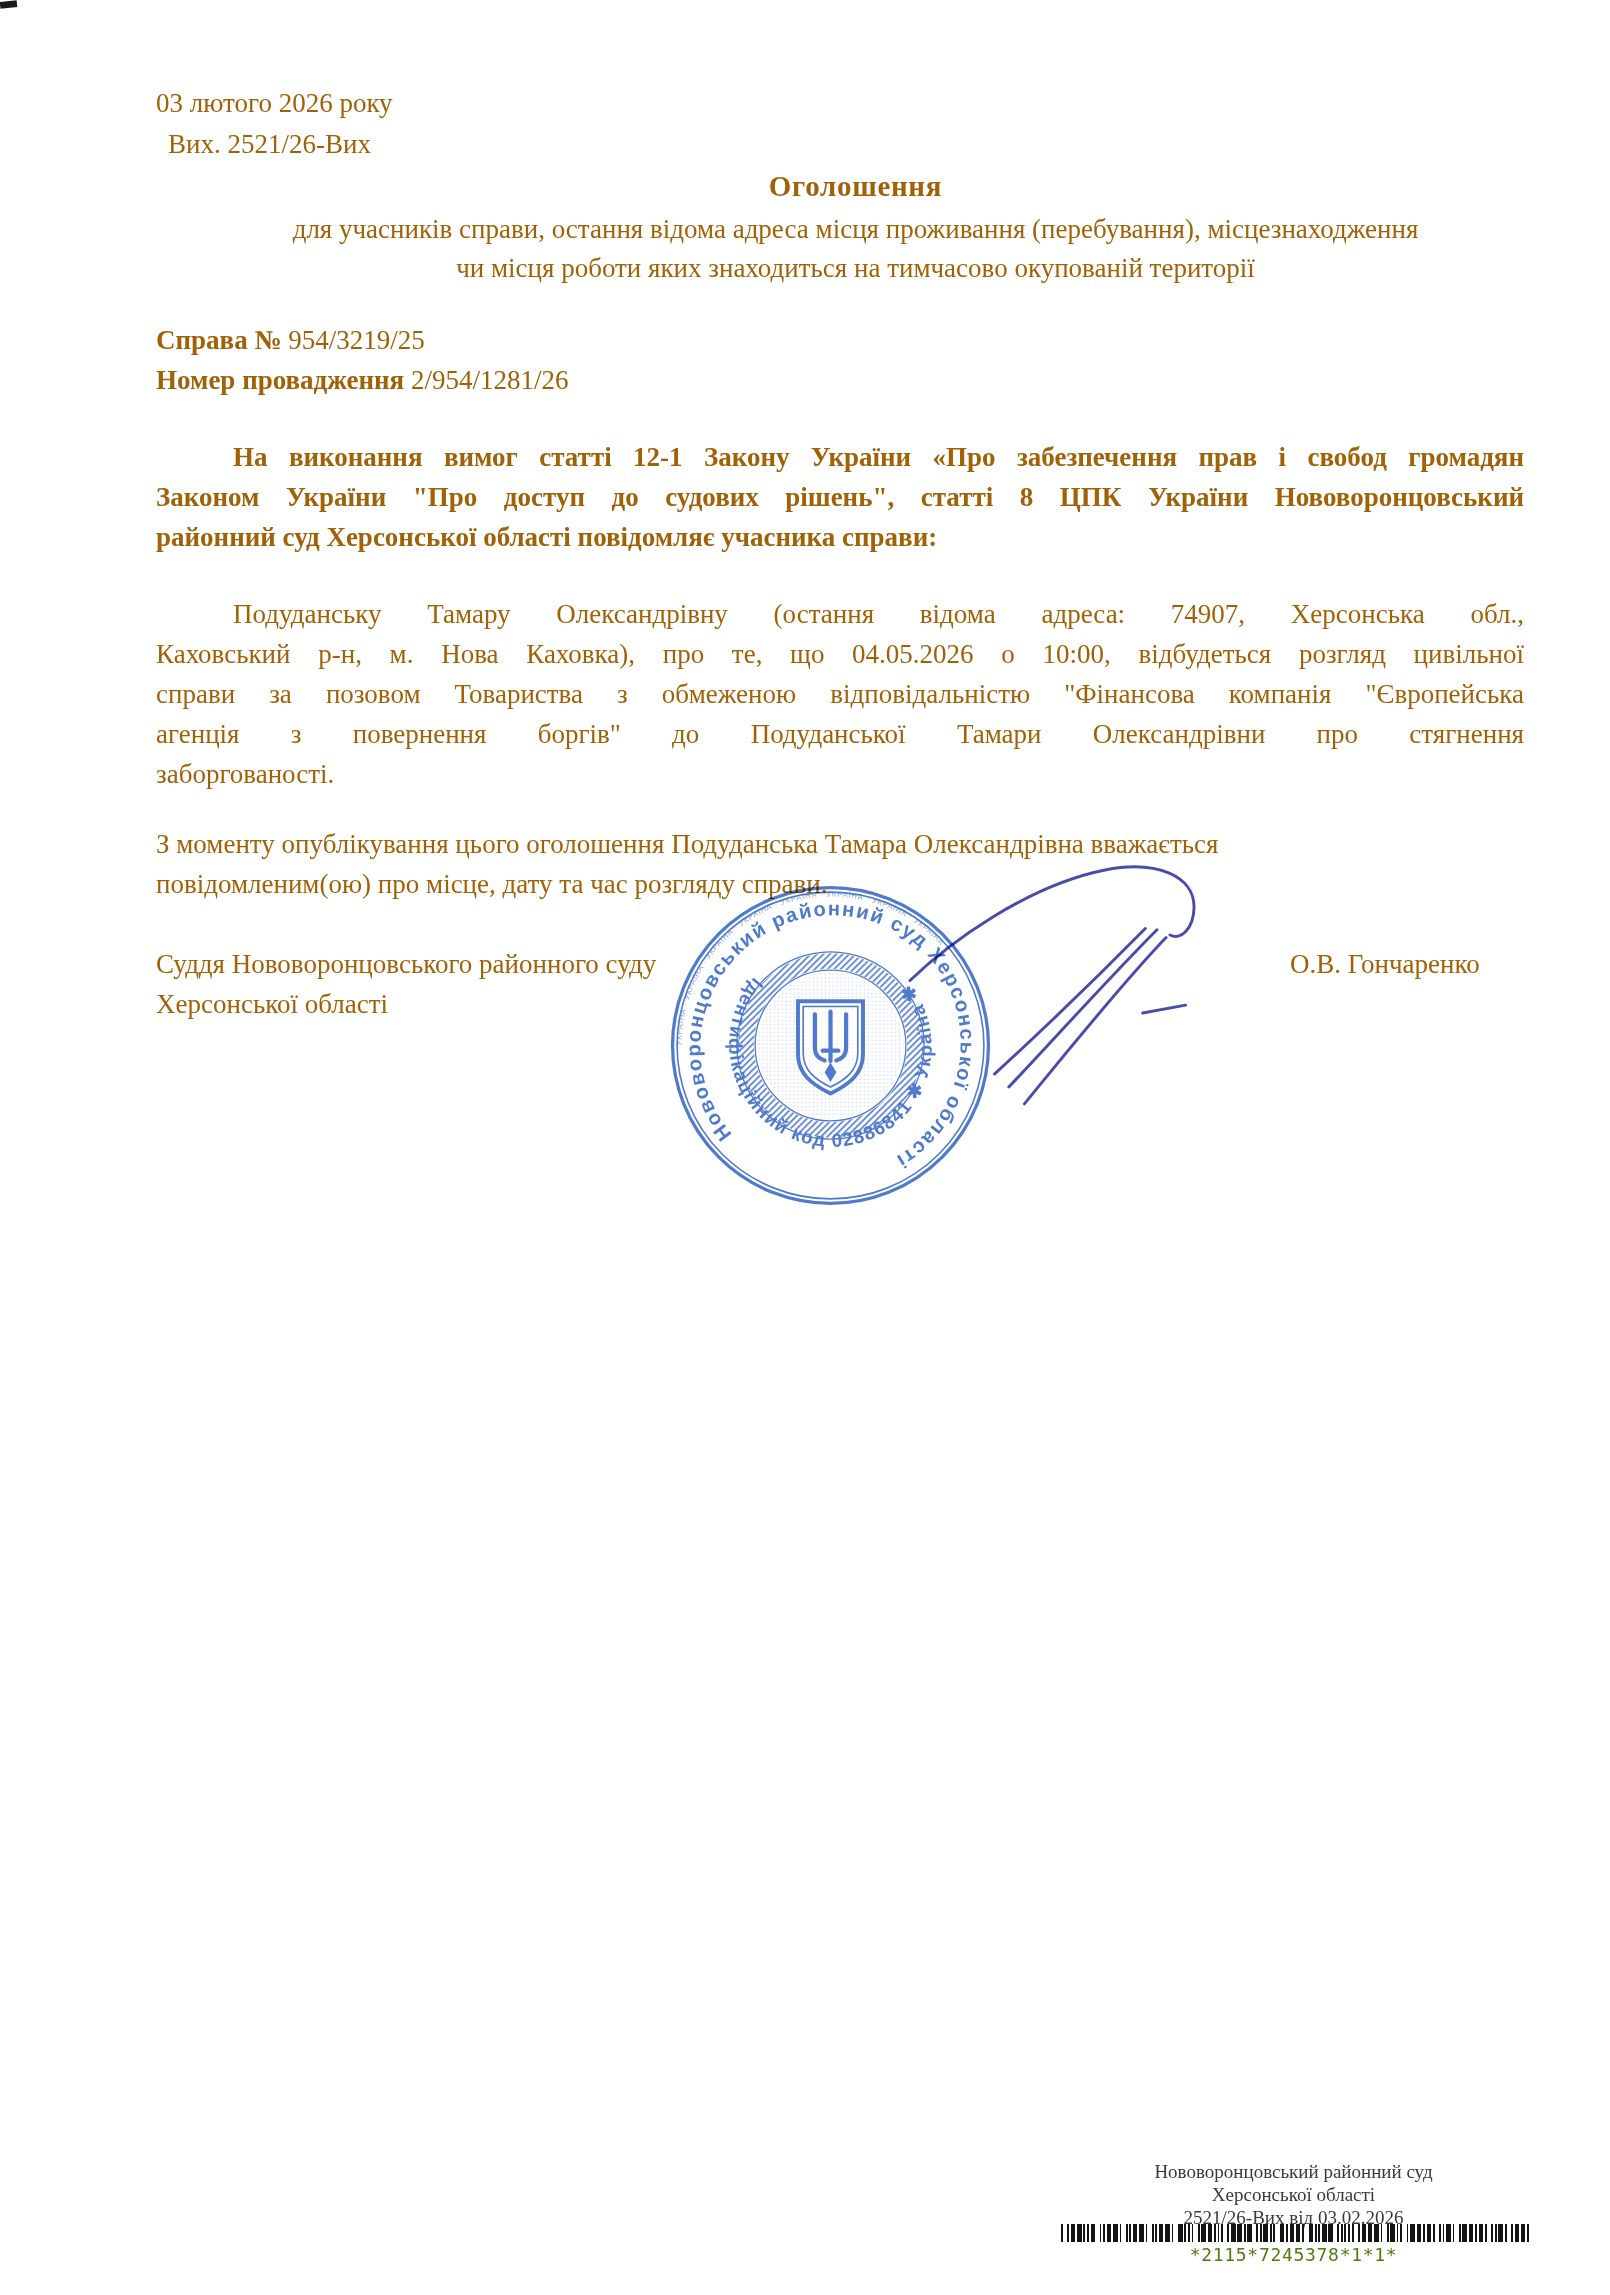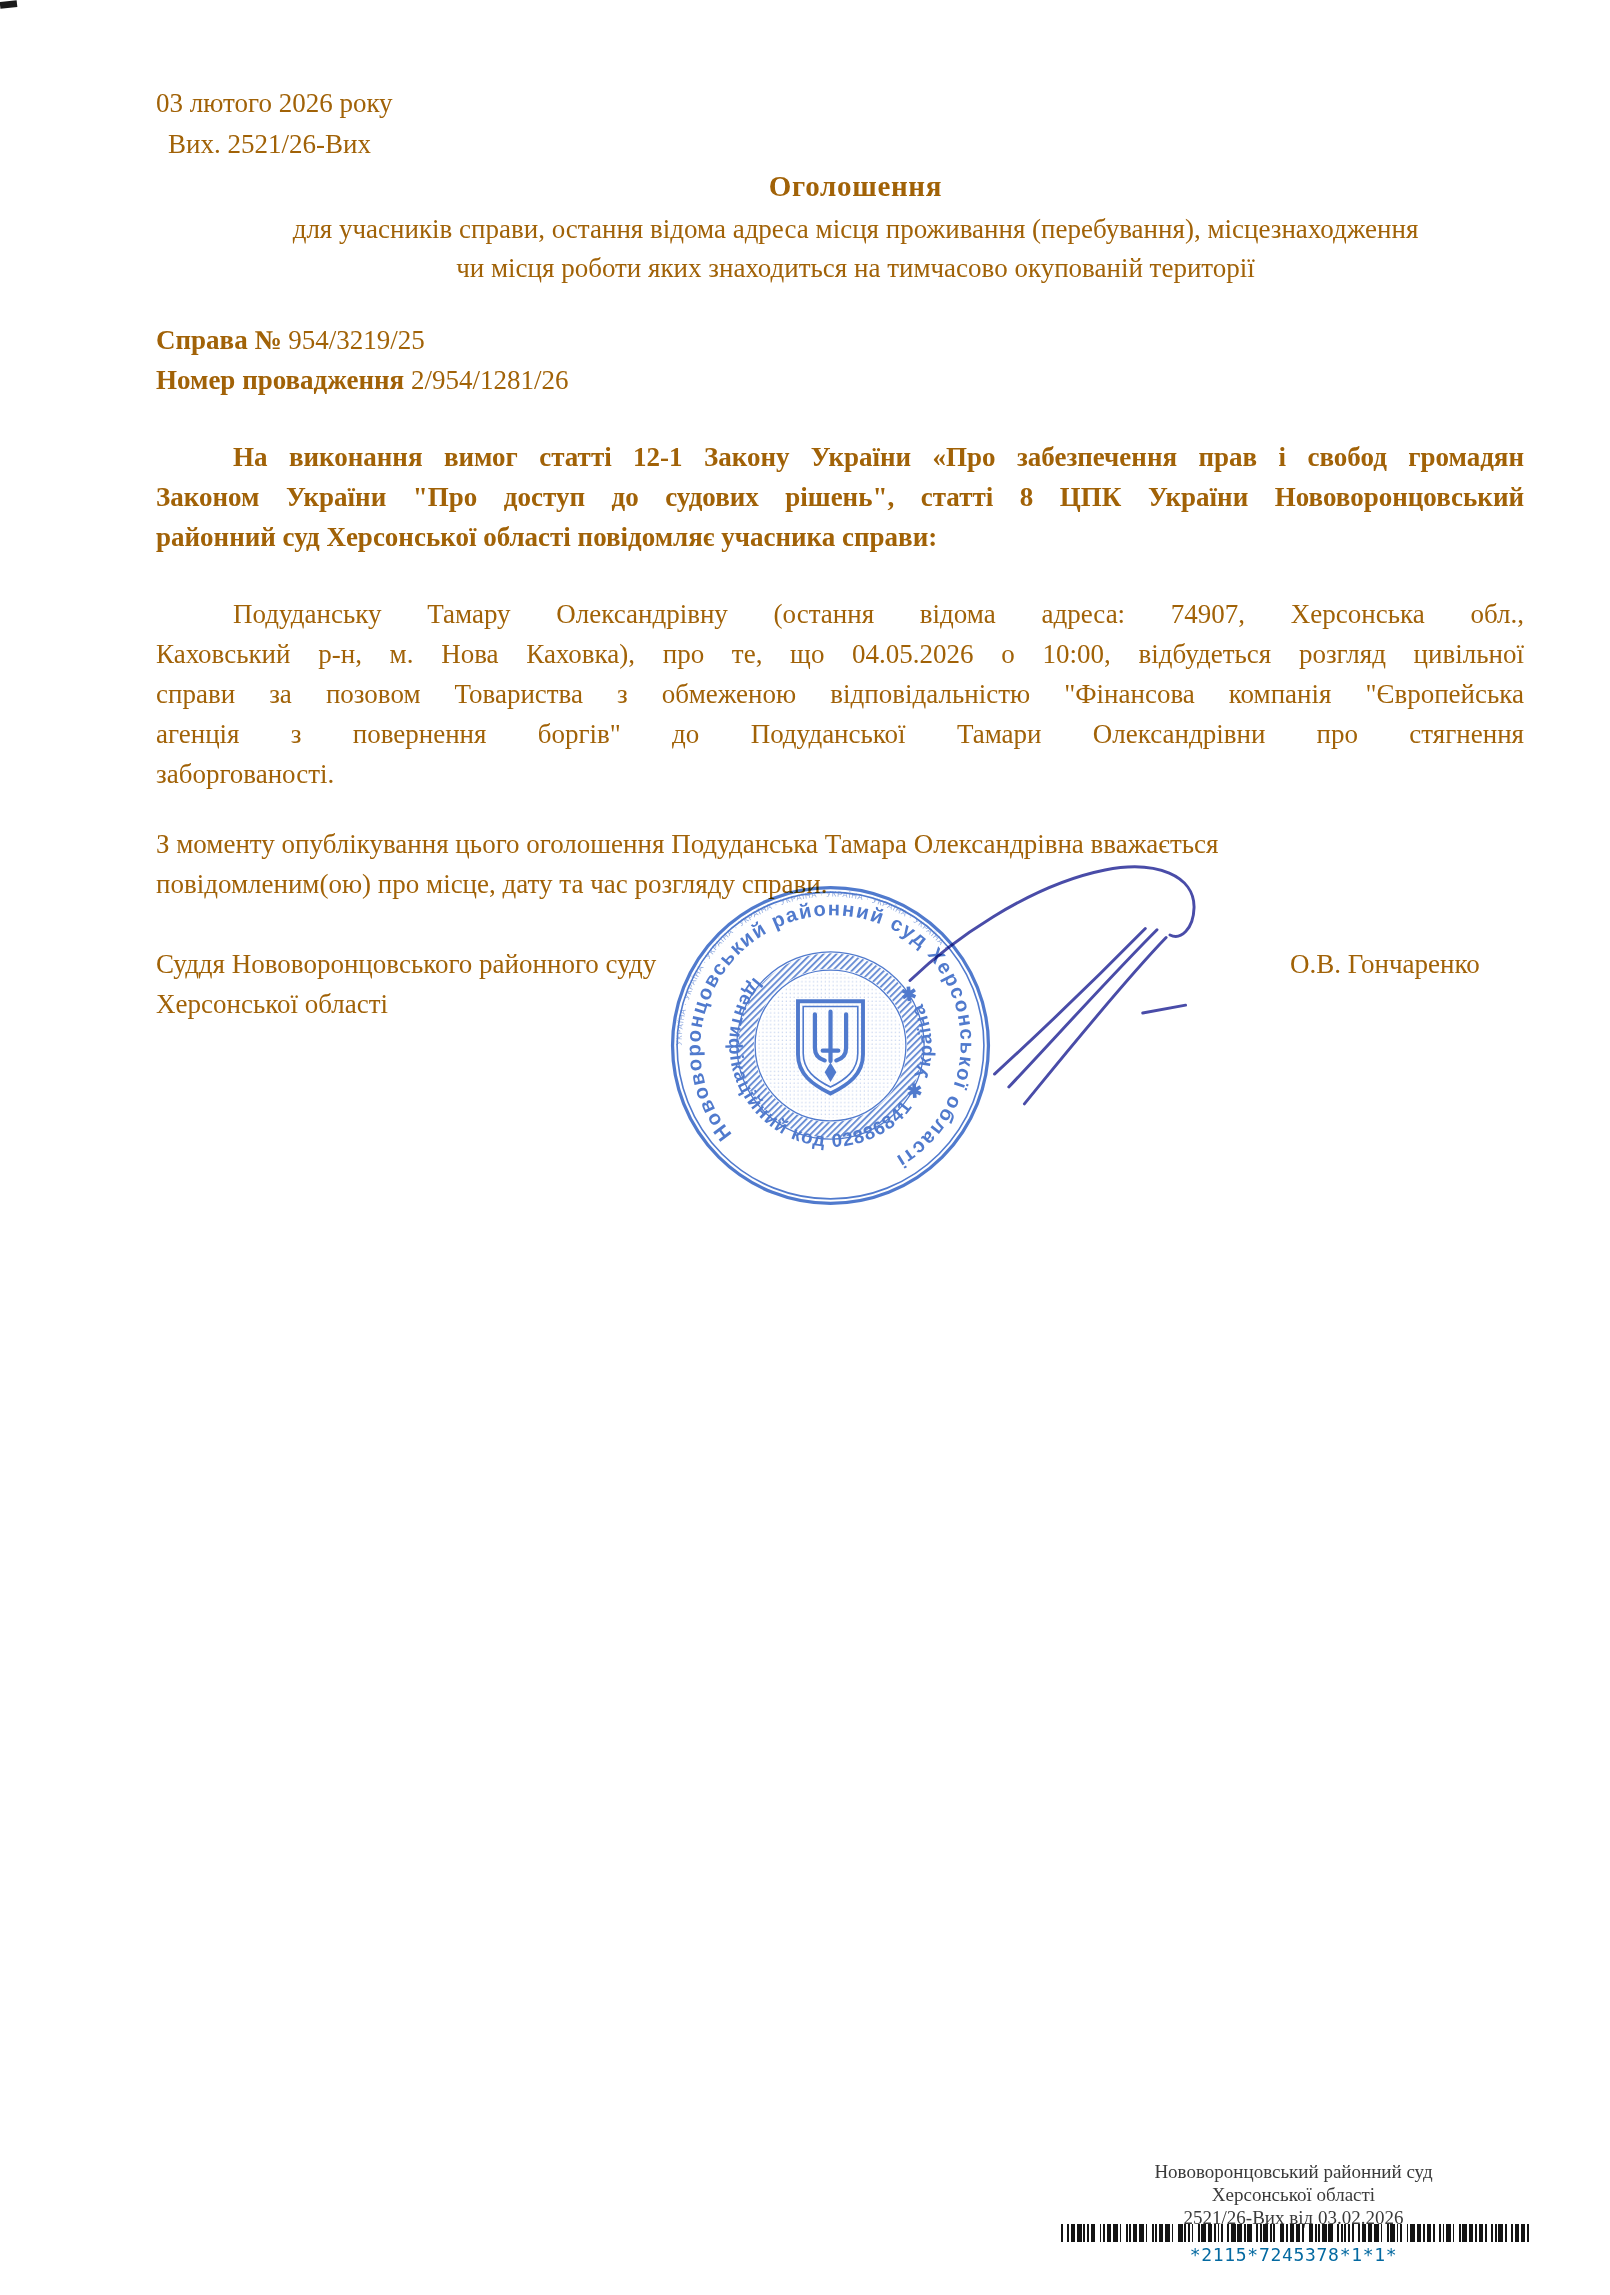--- a/index.html
+++ b/index.html
@@ -16,21 +16,21 @@
   .tline{height:40px; line-height:40px; white-space:nowrap;}
   .just .tline{text-align:justify; text-align-last:justify; white-space:normal;}
   .just .tline:last-child{text-align-last:left;}
   .p-indent .tline:first-child{text-indent:77px;}
   .stamp-svg,.sig-svg{mix-blend-mode:multiply;}
   .footer-block{
     font-family:Liberation Serif, serif; font-size:19px; line-height:23px;
     color:#3a3a3a; text-align:center; width:455px;
   }
   .barcode-caption{
-    font-family:"DejaVu Sans Mono", monospace; font-size:18px; color:#0369a1;
+    font-family:"DejaVu Sans Mono", monospace; font-size:18px; color:#4d7c0f;
     text-align:center; width:455px; letter-spacing:0.7px;
   }
   .corner-mark{width:17px;height:6.5px;background:#1b1b1b;transform:rotate(-6deg);}
 </style>
 </head>
 <body>
 
 <div class="page">
 
   <div class="abs corner-mark" style="left:0;top:1.3px;"></div>

